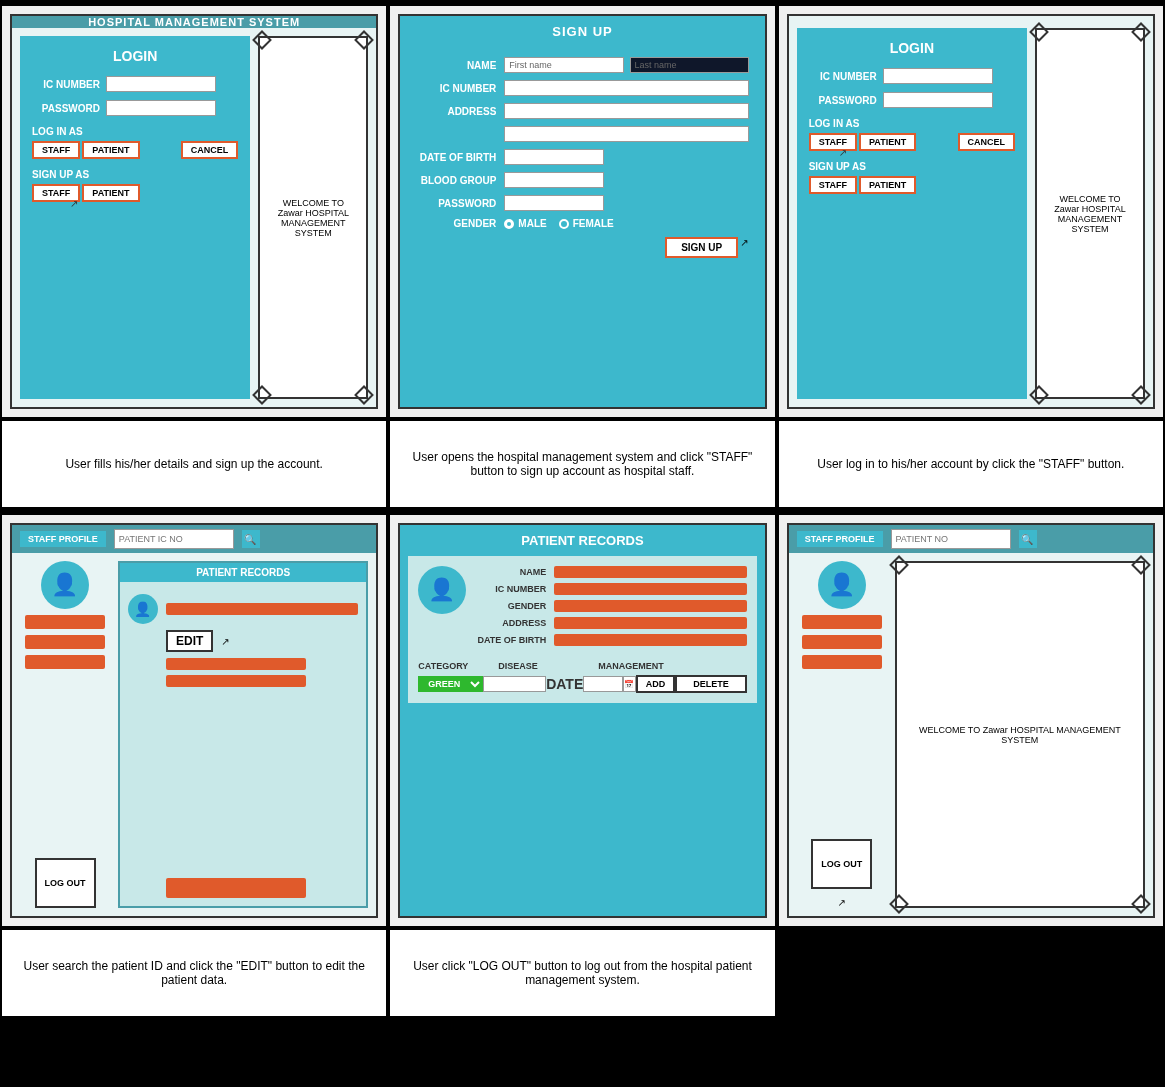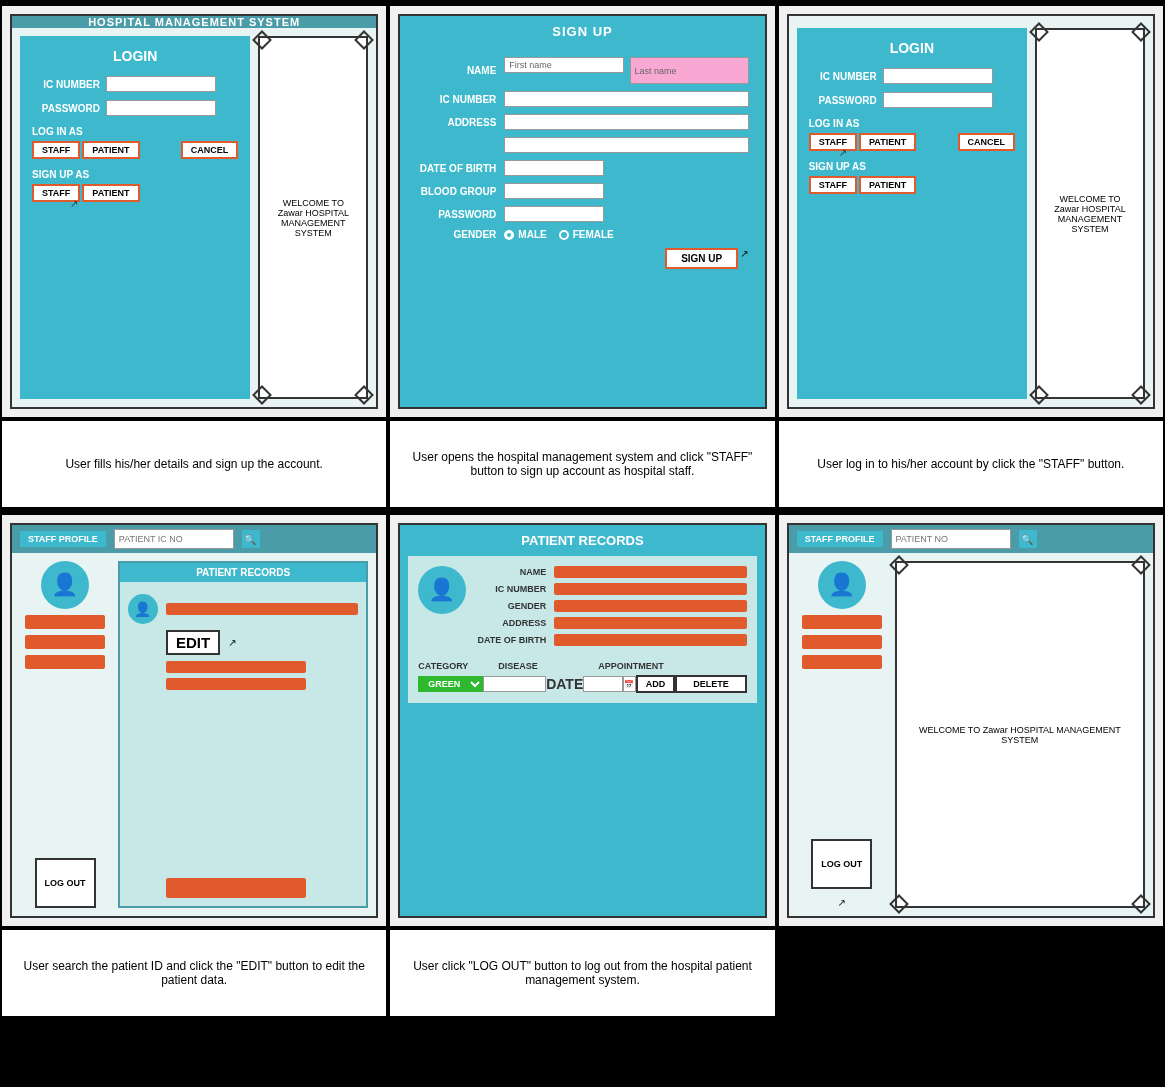--- a/index.html
+++ b/index.html
@@ -312,21 +312,21 @@
     }
     .staff-info-bar {
       background: #e05a2b;
       height: 14px;
       width: 80px;
       border-radius: 2px;
     }
     .btn-edit {
       background: #fff;
       border: 2px solid #333;
-      font-size: 15px;
+      font-size: 12px;
       font-weight: bold;
       padding: 2px 8px;
       cursor: pointer;
     }
     .btn-logout {
       background: #fff;
       border: 2px solid #333;
       font-size: 9px;
       font-weight: bold;
       padding: 18px 8px;
@@ -548,21 +548,21 @@
   </div>
 
   <div class="cell screen-cell">
     <div class="signup-screen">
       <div class="signup-header">SIGN UP</div>
       <div class="signup-body">
         <div class="signup-field-row">
           <span class="signup-label">NAME</span>
           <div class="name-inputs">
             <div style="background:#fff; border:1px solid #999; height:16px; flex:1; font-size:9px; color:#666; padding:0 4px; display:flex; align-items:center;">First name</div>
-            <div style="background:#f9a8d4; border:1px solid #999; height:27px; flex:1; font-size:9px; color:#666; padding:0 4px; display:flex; align-items:center;">Last name</div>
+            <div style="background:#0f172a; border:1px solid #999; height:16px; flex:1; font-size:9px; color:#666; padding:0 4px; display:flex; align-items:center;">Last name</div>
           </div>
         </div>
         <div class="signup-field-row">
           <span class="signup-label">IC NUMBER</span>
           <div class="signup-input"></div>
         </div>
         <div class="signup-field-row">
           <span class="signup-label">ADDRESS</span>
           <div class="signup-input"></div>
         </div>
@@ -720,21 +720,21 @@
             </div>
             <div class="pr-info-row">
               <span class="pr-info-label">DATE OF BIRTH</span>
               <div class="pr-data-bar"></div>
             </div>
           </div>
         </div>
         <div class="pr-table-header">
           <span class="pr-th" style="width:70px;">CATEGORY</span>
           <span class="pr-th" style="width:90px;">DISEASE</span>
-          <span class="pr-th" style="width:80px;">APPOINTMENT</span>
+          <span class="pr-th" style="width:80px;">MANAGEMENT</span>
         </div>
         <div class="pr-table-row">
           <select class="category-select">
             <option>GREEN</option>
           </select>
           <div class="disease-input"></div>
           <span class="date-label">DATE</span>
           <div class="date-input"></div>
           <div style="background:#fff; border:1px solid #999; height:16px; width:16px; display:flex; align-items:center; justify-content:center; font-size:8px; cursor:pointer;">📅</div>
           <button class="btn-add">ADD</button>

